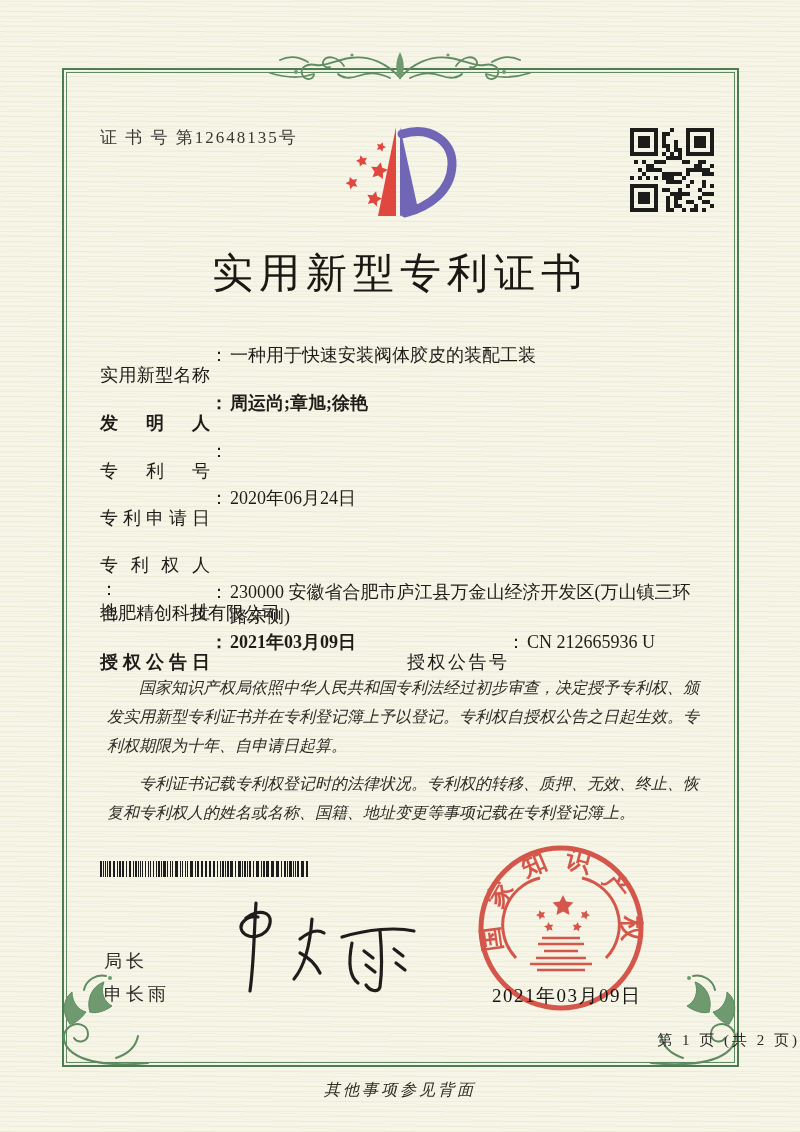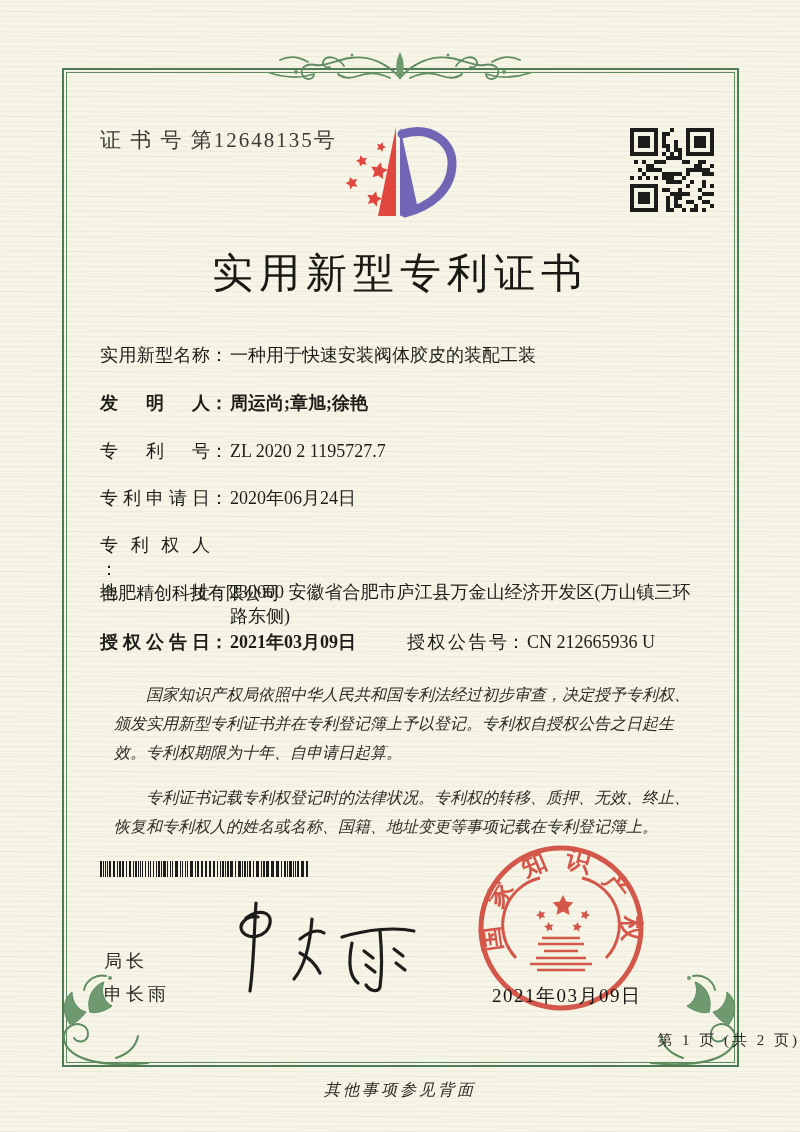--- a/index.html
+++ b/index.html
@@ -6,28 +6,28 @@
   body{width:800px;height:1132px;font-family:"Liberation Serif","DejaVu Serif",serif;}
   .page{position:relative;width:800px;height:1132px;overflow:hidden;
     background-color:#f7f5e7;
     background-image:
       repeating-linear-gradient(0deg, rgba(150,175,125,0.10) 0 1px, rgba(0,0,0,0) 1px 5px),
       repeating-linear-gradient(2deg, rgba(205,195,155,0.09) 0 1px, rgba(0,0,0,0) 1px 7px);
     color:#23221e;}
   .abs{position:absolute;}
   .frame{position:absolute;left:62px;top:68px;width:673px;height:995px;border:2.5px solid #4d7b53;}
   .frame-inner{position:absolute;left:2px;top:2px;right:2px;bottom:2px;border:1px solid #5d8b61;}
-  .cert-no{left:100px;top:126px;font-size:21px;letter-spacing:2px;color:#3a3935;}
+  .cert-no{left:100px;top:126px;font-size:17px;letter-spacing:2px;color:#3a3935;}
   .title{left:0;top:246px;width:800px;text-align:center;font-size:41px;letter-spacing:6px;color:#191813;font-weight:500;}
   .frow{left:100px;display:flex;align-items:flex-start;font-size:18px;color:#1d1c18;}
-  .flabel{display:inline-block;width:110px;text-align:justify;text-align-last:justify;}
+  .flabel{display:inline-block;width:110px;text-align:justify;text-align-last:justify;margin-top:20px;}
   .fcolon{display:inline-block;width:20px;}
   .fvalue{display:inline-block;max-width:478px;line-height:24px;}
   .law{left:98px;top:664px;width:610px;font-size:16px;line-height:29px;font-style:italic;color:#2c2b25;}
-  .law p{margin:16px;text-indent:2em;}
+  .law p{margin:9px;text-indent:2em;}
   .sig-label{left:104px;font-size:18px;letter-spacing:4px;color:#2a2925;margin-top:28px;}
   .seal-date{left:492px;top:983px;font-size:19px;letter-spacing:1.5px;color:#151513;z-index:6;}
   .page-info{left:0;top:1031px;width:800px;text-align:right;font-size:15px;letter-spacing:3px;color:#2a2925;}
   .back-note{left:0;top:1080px;width:800px;text-align:center;font-size:16px;letter-spacing:3px;font-style:italic;color:#2c2b25;}
   svg{display:block;}
 </style>
 </head>
 <body>
 
 <div class="page">
@@ -305,21 +305,20 @@
       <span class="fvalue">一种用于快速安装阀体胶皮的装配工装</span>
   </div>
   <div class="abs frow" style="top:391px;font-weight:bold;">
     <span class="flabel">发明人</span>
       <span class="fcolon">：</span>
       <span class="fvalue">周运尚;章旭;徐艳</span>
   </div>
   <div class="abs frow" style="top:439px;">
     <span class="flabel">专利号</span>
       <span class="fcolon">：</span>
-      <span class="fvalue">ZL 2020 2 1195727.7</span>
   </div>
   <div class="abs frow" style="top:486px;">
     <span class="flabel">专利申请日</span>
       <span class="fcolon">：</span>
       <span class="fvalue">2020年06月24日</span>
   </div>
   <div class="abs frow" style="top:533px;flex-direction:column;">
     <span class="flabel">专利权人</span>
       <span class="fcolon">：</span>
       <span class="fvalue">合肥精创科技有限公司</span>

